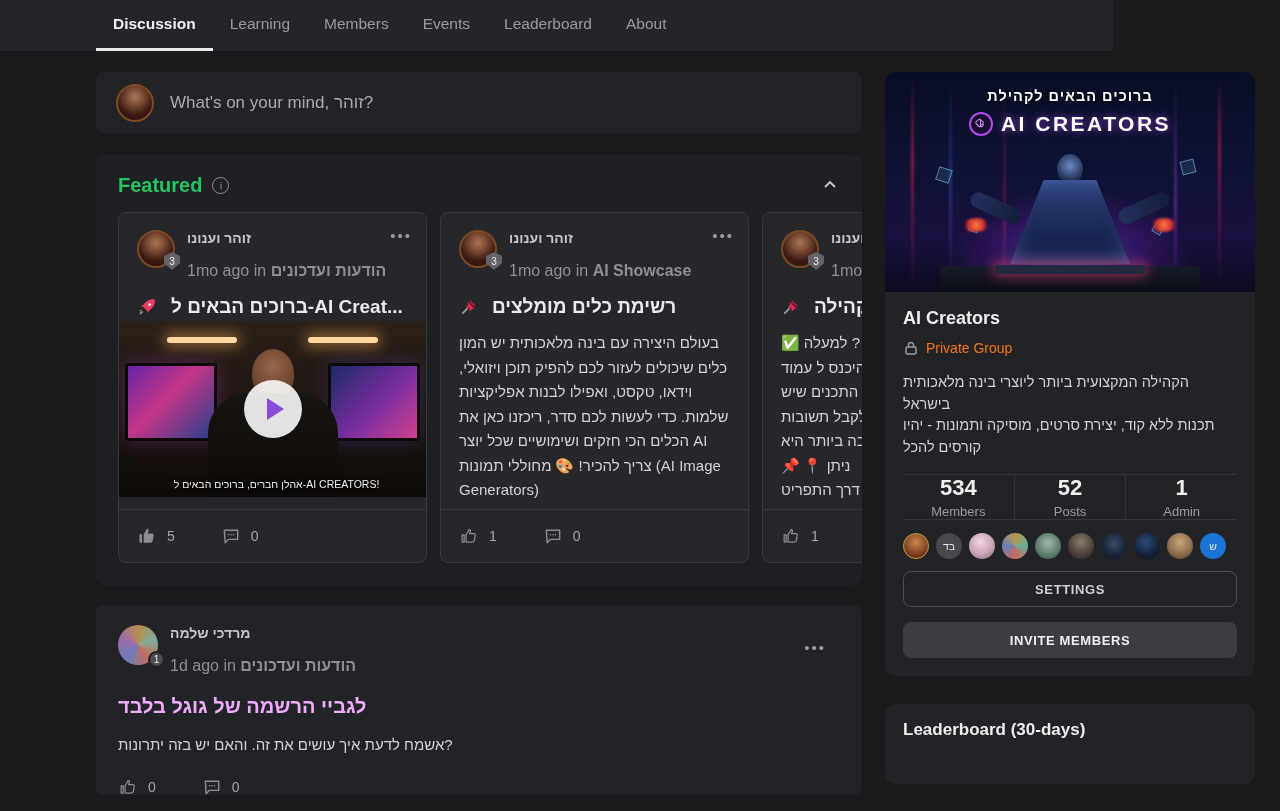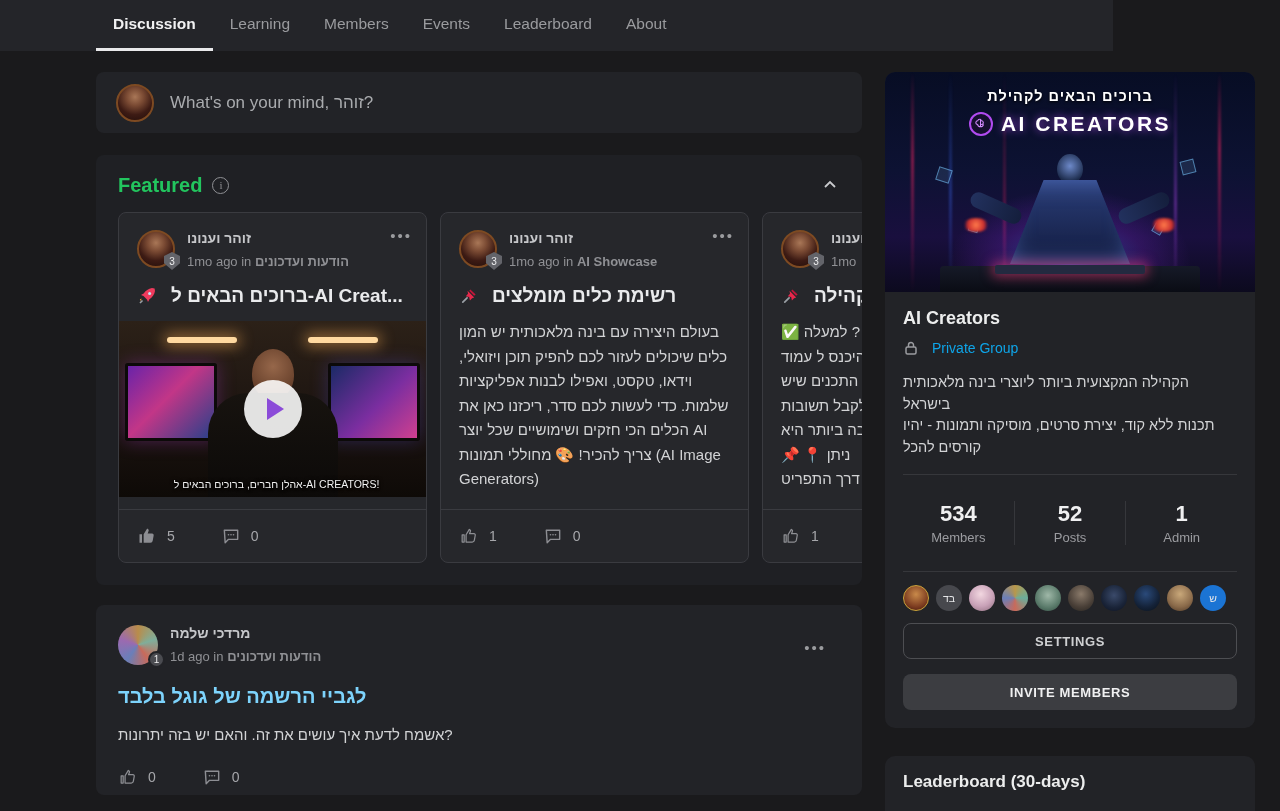--- a/index.html
+++ b/index.html
@@ -33,21 +33,21 @@
   .chev { margin-left:auto; color:#c9cacd; cursor:pointer; }
 
   .cards-row { position:absolute; left:0; top:57px; width:766px; height:373px; }
   .fcard { position:absolute; top:0; width:309px; height:351px; background:#26272b; border:1px solid #3a3b40; border-radius:8px; overflow:hidden; cursor:pointer; }
   .fcard.c1 { left:22px; } .fcard.c2 { left:344px; } .fcard.c3 { left:666px; }
 
   .fhead { display:flex; padding:17px 16px 0 18px; position:relative; }
   .fhead .avatar { width:38px; height:38px; }
   .who { margin-left:12px; min-width:0; }
   .author { font-size:14px; font-weight:bold; color:#c6c7ca; white-space:nowrap; }
-  .meta { font-size:13px; color:#8f9094; margin-top:8px; white-space:nowrap; }
+  .meta { font-size:16px; color:#8f9094; margin-top:16px; white-space:nowrap; }
   .meta b { font-weight:bold; }
   .dots { position:absolute; right:14px; top:14px; color:#9a9b9e; letter-spacing:2px; font-size:15px; cursor:pointer; }
 
   .badge-shield { position:absolute; right:-7px; bottom:-4px; width:16px; height:18px; background:#63646a; clip-path:polygon(50% 0,100% 22%,100% 62%,50% 100%,0 62%,0 22%); color:#ededee; font-size:10px; display:flex; align-items:center; justify-content:center; }
   .badge-circle { position:absolute; right:-7px; bottom:-3px; width:17px; height:17px; background:#4a4b50; border-radius:50%; color:#ededee; font-size:10px; display:flex; align-items:center; justify-content:center; border:2px solid #222327; }
 
   .ftitle { display:flex; align-items:center; gap:14px; padding:16px 18px 0 18px; font-size:19px; font-weight:bold; color:#e9eaec; white-space:nowrap; overflow:hidden; direction:ltr; }
   .fbody { padding:13px 18px 0 18px; font-size:15px; line-height:24.5px; color:#d2d3d5; }
   .fbody3 div { white-space:nowrap; }
 
@@ -67,21 +67,21 @@
   .person-body { position:absolute; left:50%; top:72px; transform:translateX(-50%); width:130px; height:110px; border-radius:40px 40px 0 0; background:linear-gradient(180deg,#17130f, #0b0908); }
   .play { position:absolute; left:50%; top:50%; transform:translate(-50%,-50%); width:58px; height:58px; border-radius:50%; background:rgba(255,255,255,.88); display:flex; align-items:center; justify-content:center; cursor:pointer; }
   .play-tri { width:0; height:0; border-left:17px solid #8b4bd8; border-top:11px solid transparent; border-bottom:11px solid transparent; margin-left:5px; }
   .vcaption { position:absolute; left:8px; right:0; bottom:7px; text-align:center; font-size:10.5px; color:#f2f2f2; text-shadow:0 1px 2px #000, 0 0 4px #000; direction:ltr;margin-top:24px; }
 
   
   .post { position:absolute; top:533px; left:0; width:766px; height:190px; background:#222327; border-radius:8px; padding:20px 22px; }
   .post .fhead { padding:0; }
   .post .avatar { width:40px; height:40px; }
   .av-mordechai { background:conic-gradient(#b98c4a,#7fae9b,#c96a5a,#6a7fb9,#9b6ab0,#b98c4a); }
-  .ptitle { margin-top:20px; font-size:20px; font-weight:bold; color:#7dd3fc; }
+  .ptitle { margin-top:20px; font-size:20px; font-weight:bold; color:#f0abfc; }
   .pbody { margin-top:18px; font-size:15px; color:#d2d3d5; }
   .post .actions { position:static; border:none; height:auto; margin-top:24px; padding:0; }
 
   
   .side { position:absolute; left:885px; top:72px; width:370px; }
   .gcard { background:#222327; border-radius:10px; overflow:hidden; }
 
   .banner { position:relative; height:220px; background:linear-gradient(180deg,#070d24 0%, #0d1233 45%, #190f3e 75%, #0c0a1e 100%); overflow:hidden; cursor:pointer; }
   .streak { position:absolute; top:0; bottom:0; width:3px; opacity:.55; filter:blur(1px); }
   .st1 { left:26px; background:linear-gradient(180deg,transparent,#e3245e 40%,transparent); }
@@ -100,24 +100,24 @@
   .keys { position:absolute; left:50%; bottom:18px; transform:translateX(-50%); width:150px; height:9px; background:#232a40; border-radius:2px; box-shadow:0 0 12px 3px rgba(233,60,120,.55); }
   .cube { position:absolute; width:14px; height:14px; border:1px solid rgba(120,200,255,.55); background:rgba(140,210,255,.12); transform:rotate(18deg); }
   .cb1{ left:52px; top:96px;} .cb2{ right:60px; top:88px; transform:rotate(-14deg);} .cb3{ left:84px; top:150px; width:10px;height:10px;} .cb4{ right:92px; top:152px; width:10px; height:10px; transform:rotate(30deg);}
   .banner-l1 { position:absolute; top:16px; left:0; right:0; text-align:center; color:#fff; font-size:14.5px; font-weight:bold; letter-spacing:1px; direction:rtl; text-shadow:0 1px 3px #000; }
   .banner-l2 { position:absolute; top:40px; left:0; right:0; display:flex; align-items:center; justify-content:center; gap:8px; }
   .brain-ic { width:24px; height:24px; border-radius:50%; border:2px solid #b14bf0; background:#150f2e; display:flex; align-items:center; justify-content:center; }
   .brand-txt { color:#fff; font-size:21px; font-weight:bold; letter-spacing:2.5px; text-shadow:0 0 8px rgba(177,75,240,.8); }
 
   .gbody { padding:16px 18px 18px 18px; }
   .gname { font-size:18px; font-weight:bold; color:#eceded; }
-  .privacy { display:flex; align-items:center; gap:13px; margin-top:11px; color:#0ea5e9; font-size:14px; }
+  .privacy { display:flex; align-items:center; gap:7px; margin-top:11px; color:#f97316; font-size:14px; }
   .gdesc { margin-top:16px; font-size:14.5px; line-height:21.5px; color:#d2d3d5; white-space:pre-line; }
 
-  .stats { display:flex; margin-top:16px; border-top:1px solid #36373b; border-bottom:1px solid #36373b; padding:26px 0; }
+  .stats { display:flex; margin-top:16px; border-top:1px solid #36373b; border-bottom:1px solid #36373b; padding:0 0; }
   .stat { flex:1; text-align:center; position:relative; }
   .stat + .stat { border-left:1px solid #36373b; }
   .stat .v { font-size:22px; font-weight:bold; color:#f0f0f1; }
   .stat .l { font-size:13px; color:#9b9ca0; margin-top:3px; }
 
   .memrow { display:flex; gap:7px; margin:13px 0 6px 0; }
   .mem { width:26px; height:26px; border-radius:50%; flex:none; display:flex; align-items:center; justify-content:center; font-size:10.5px; color:#e6e7e9; cursor:pointer; }
   .m1{ background:radial-gradient(circle at 50% 35%,#c98a4a,#7a3a1f 65%,#3a150d); border:1.5px solid #caa23a; }
   .m2{ background:#47484d; } .m3{ background:radial-gradient(circle at 45% 35%,#f2d7e0,#c9a2b8 55%,#8a6a7a); }
   .m4{ background:conic-gradient(#b9974a,#6aae9b,#c96a5a,#6a7fb9,#b9974a); }

